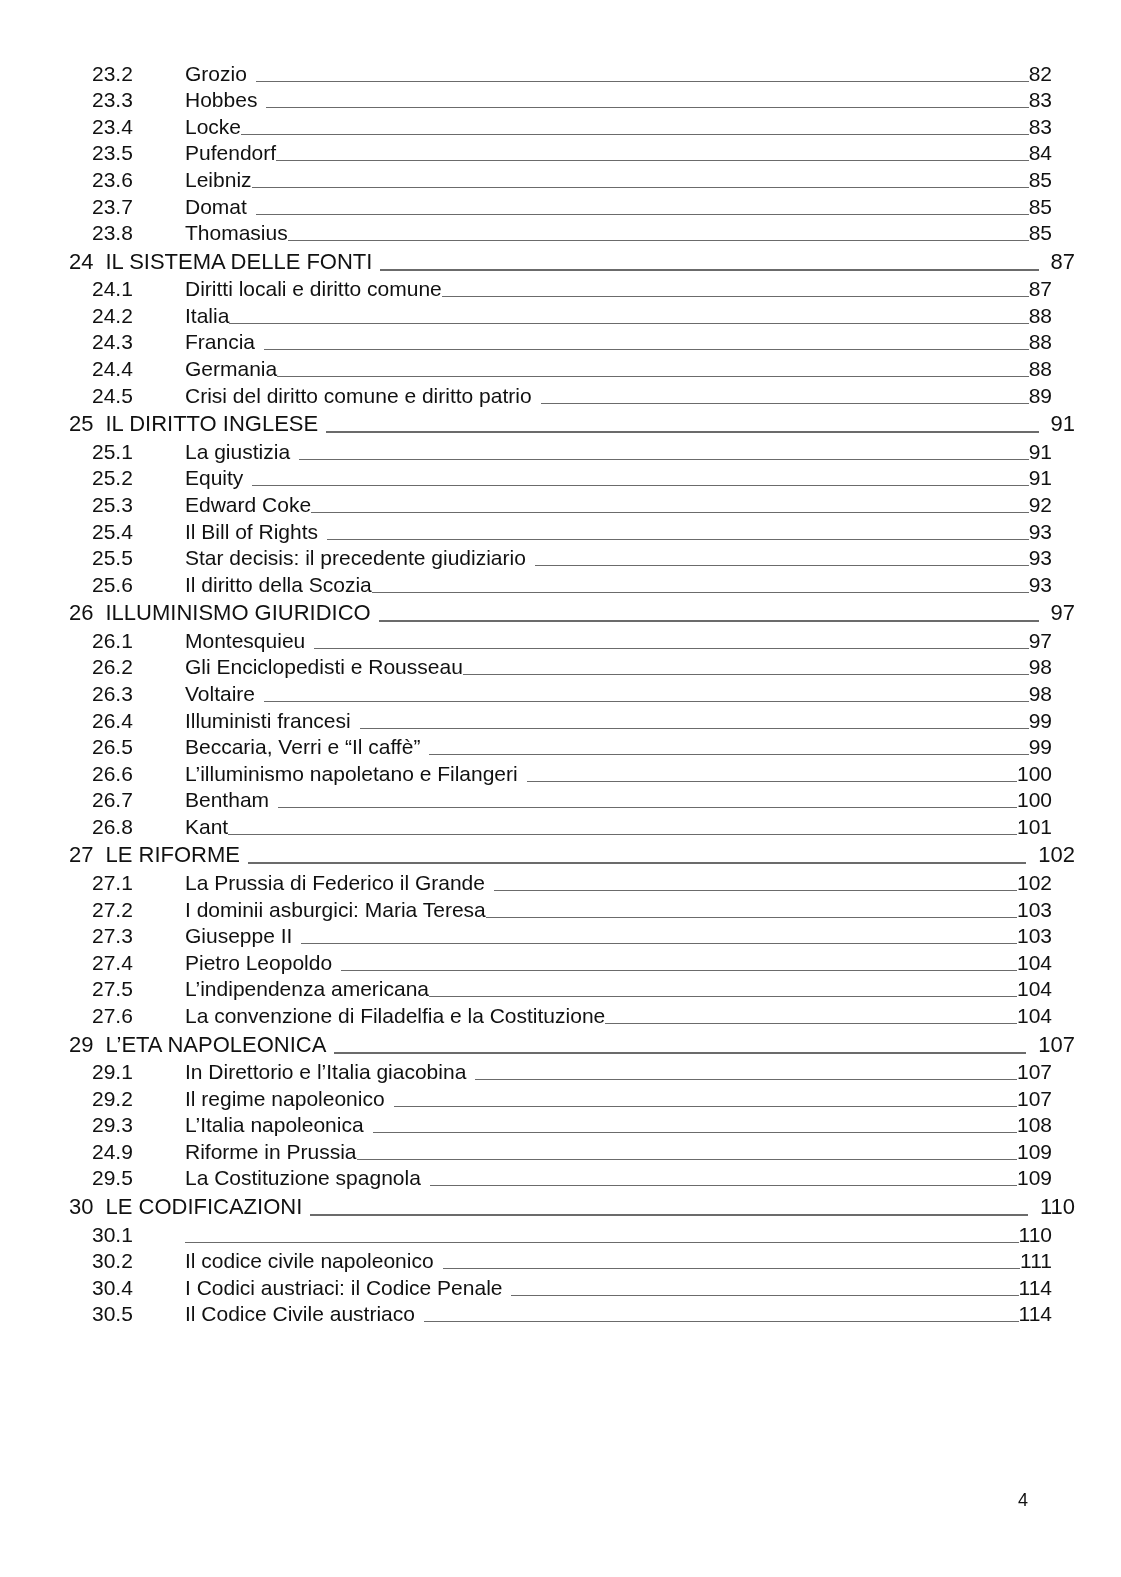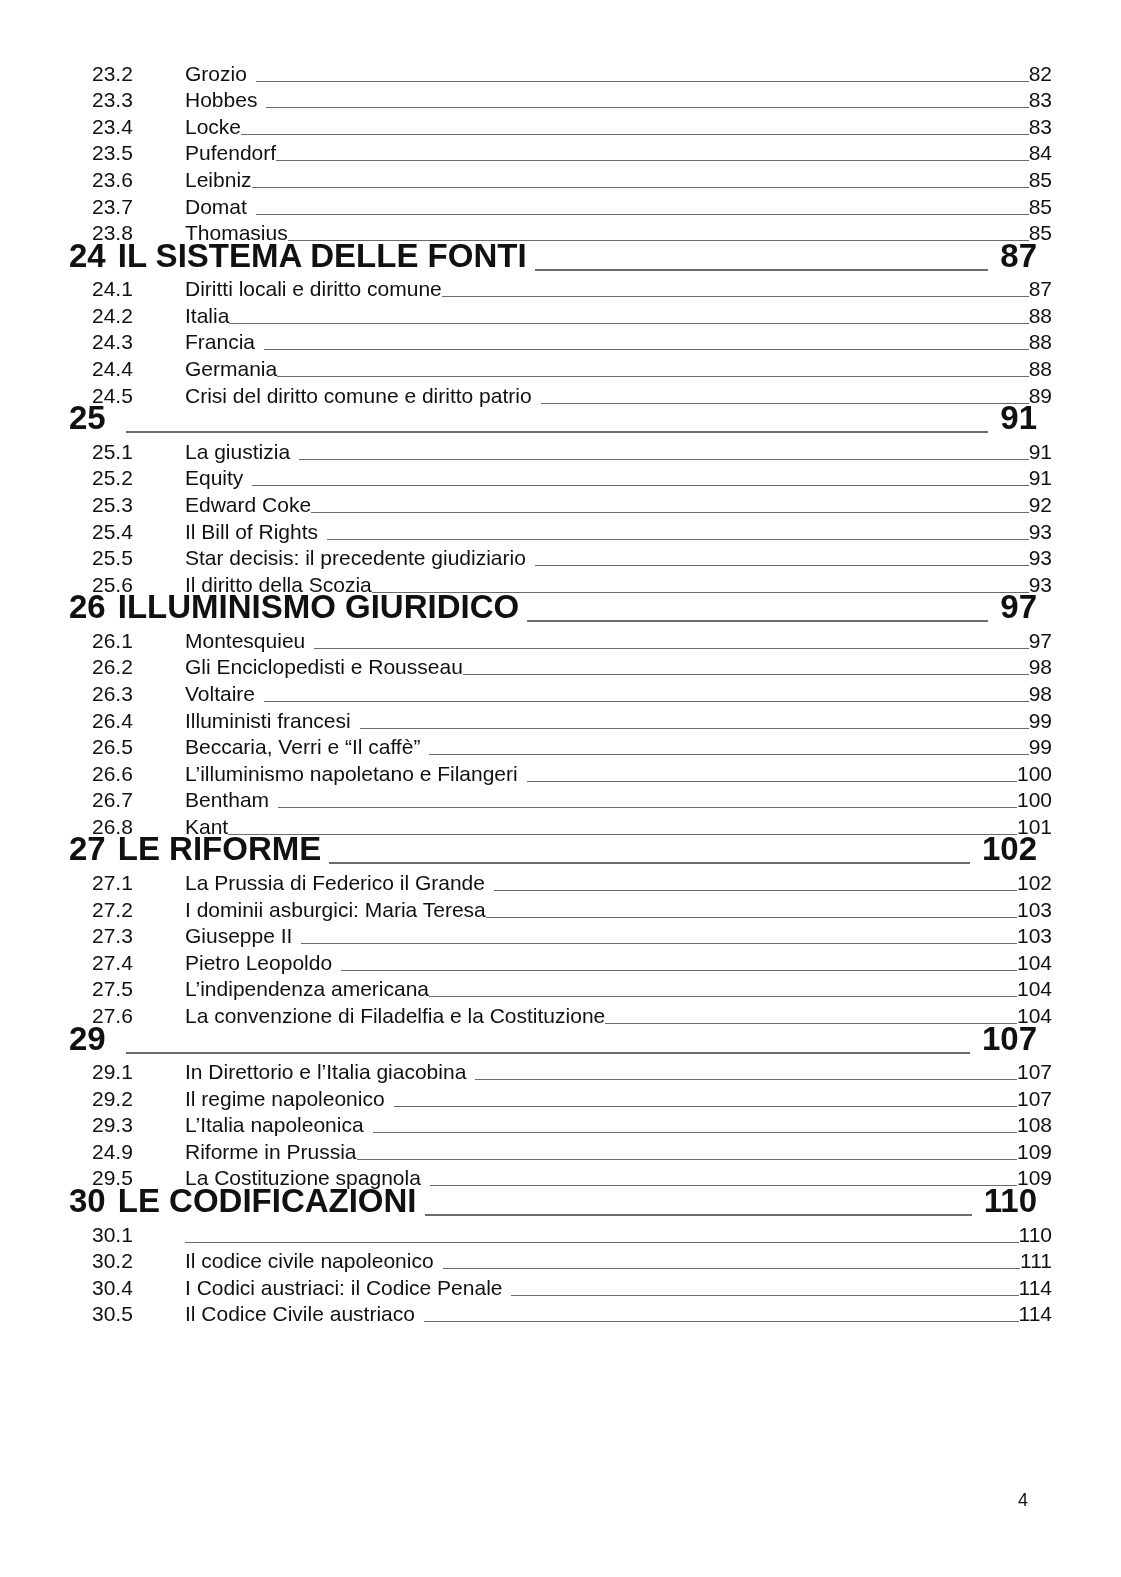--- a/index.html
+++ b/index.html
@@ -6,21 +6,21 @@
   body {
     width: 1121px; height: 1577px; position: relative; overflow: hidden;
     font-family: "Liberation Sans", sans-serif; color: #111111;
   }
   #toc { position: absolute; left: 0; top: 59px; width: 1121px; }
   .row {
     position: relative; display: flex; align-items: flex-end;
     box-sizing: border-box; white-space: nowrap;
   }
   .row.sub { height: 26.6px; font-size: 21px; padding-left: 92px; padding-right: 69px; }
-  .row.head { height: 29.5px; font-size: 33px; font-weight: bold; padding-left: 69px; padding-right: 84px; }
+  .row.head { height: 29.5px; font-size: 22px; font-weight: normal; padding-left: 69px; padding-right: 46px; }
   .row.sub .num { width: 93px; flex: 0 0 93px; }
   .row.head .num { flex: 0 0 auto; margin-right: 12px; }
   .title { flex: 0 0 auto; }
   .leader {
     flex: 1 1 auto; height: 0; border-bottom: 1.5px solid #6b6b6b;
     margin-bottom: 4px; min-width: 10px;
   }
   .row.sub .leader { margin-left: 0; margin-right: 0; }
   .row.sub .leader.gap { margin-left: 9px; }
   .row.head .leader { margin-left: 8px; margin-right: 12px; border-bottom-width: 2px; }
@@ -106,20 +106,21 @@
     <span class="page">88</span>
   </div>
     <div class="row sub">
     <span class="num">24.5</span>
     <span class="title">Crisi del diritto comune e diritto patrio</span>
     <span class="leader gap"></span>
     <span class="page">89</span>
   </div>
     <div class="row head">
     <span class="num">25</span>
+    <span class="title">IL DIRITTO INGLESE</span>
     <span class="leader"></span>
     <span class="page">91</span>
   </div>
     <div class="row sub">
     <span class="num">25.1</span>
     <span class="title">La giustizia</span>
     <span class="leader gap"></span>
     <span class="page">91</span>
   </div>
     <div class="row sub">
@@ -243,20 +244,21 @@
     <span class="page">104</span>
   </div>
     <div class="row sub">
     <span class="num">27.6</span>
     <span class="title">La convenzione di Filadelfia e la Costituzione</span>
     <span class="leader"></span>
     <span class="page">104</span>
   </div>
     <div class="row head">
     <span class="num">29</span>
+    <span class="title">L’ETA NAPOLEONICA</span>
     <span class="leader"></span>
     <span class="page">107</span>
   </div>
     <div class="row sub">
     <span class="num">29.1</span>
     <span class="title">In Direttorio e l’Italia giacobina</span>
     <span class="leader gap"></span>
     <span class="page">107</span>
   </div>
     <div class="row sub">

